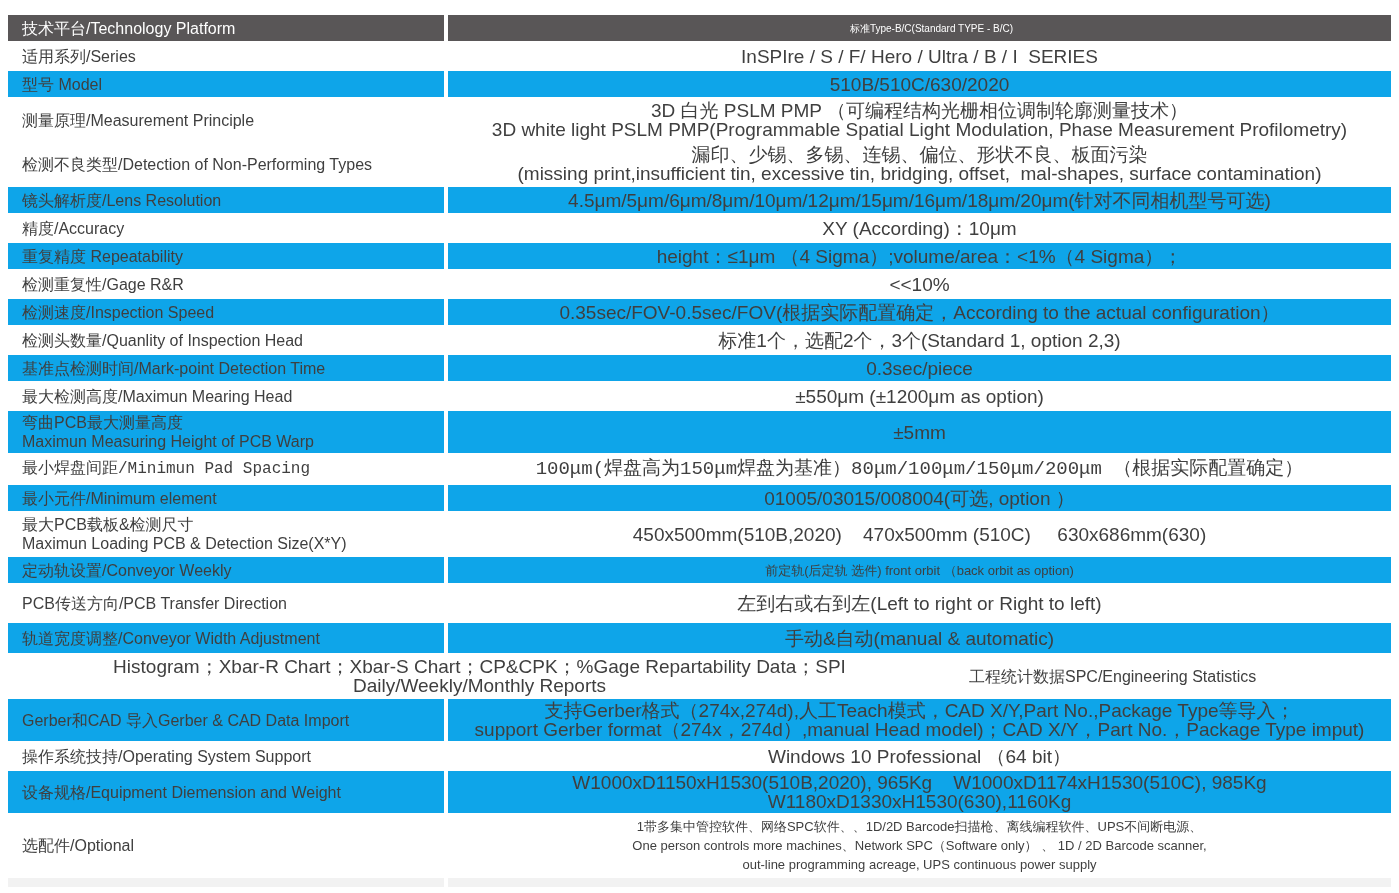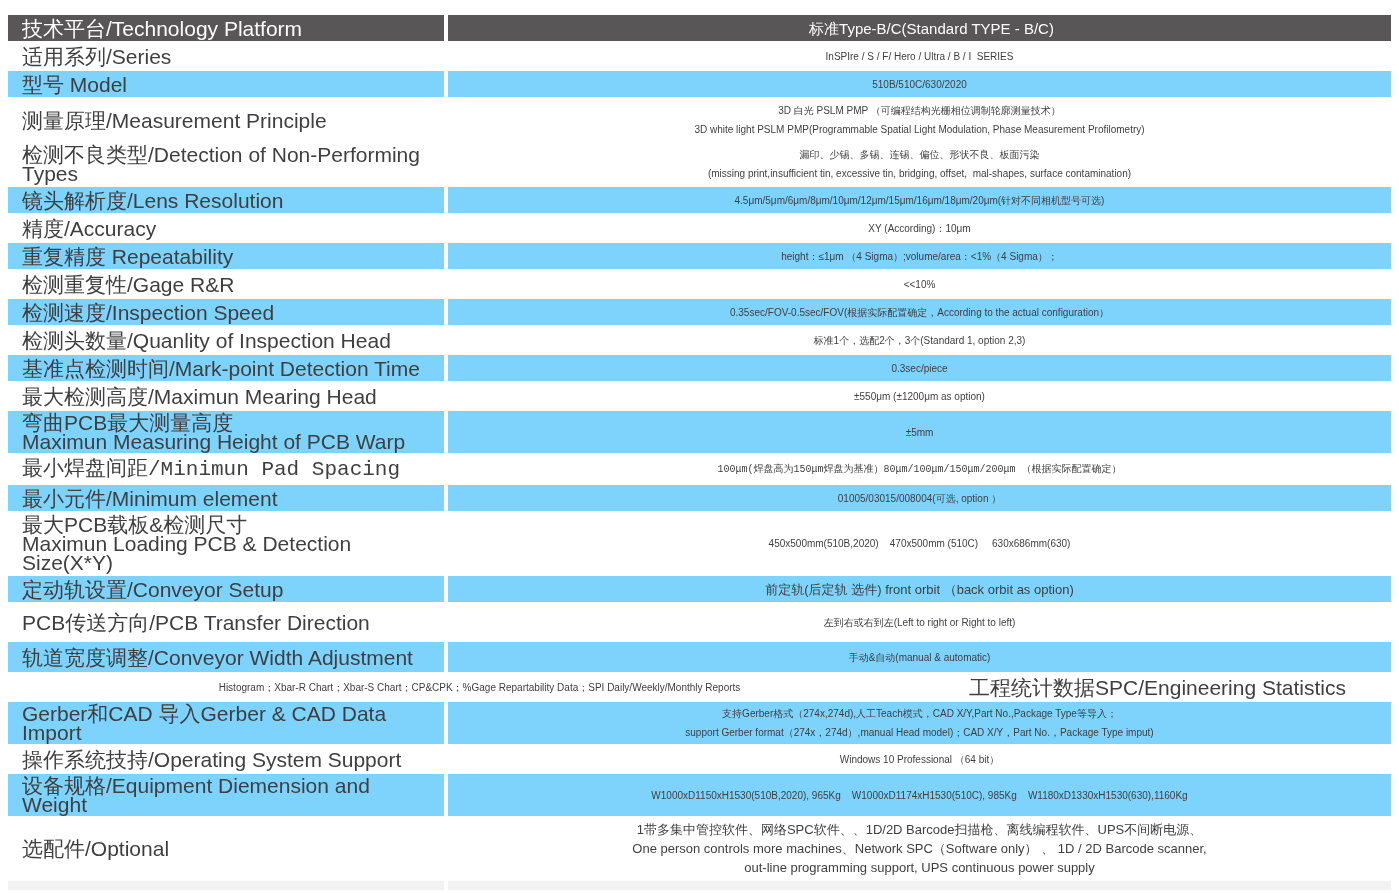--- a/index.html
+++ b/index.html
@@ -25,36 +25,36 @@
     display: flex;
     flex-direction: column;
     justify-content: center;
     box-sizing: border-box;
   }
   .cell > div { white-space: pre-wrap; }
   .label {
     width: 436px;
     padding: 2px 6px 2px 14px;
     text-align: left;
-    font-size: 21px;
+    font-size: 16px;
     line-height: 19px;
   }
   .value {
     flex: 1;
     padding: 2px 12px;
     text-align: center;
-    font-size: 10px;
+    font-size: 19px;
     line-height: 19px;
   }
   .header .cell {
     background: #595657;
     color: #fefefe;
   }
-  .header .value { font-size: 15px; padding-left: 36px; }
-  .stripe .cell { background: #7dd3fc; }
+  .header .value { font-size: 10px; padding-left: 36px; }
+  .stripe .cell { background: #0ea5e9; }
   
   #rows .row:nth-child(17) .value,
   #rows .row:nth-child(24) .value { font-size: 13px; }
   
   #rows .row:nth-child(18) { min-height: 36px; }
   #rows .row:nth-child(19) { min-height: 30px; }
   #rows .row:nth-child(14) { min-height: 28px; font-family: Liberation Mono, monospace; }
   
   .partial { height: 9px; min-height: 9px; overflow: hidden; }
   .partial .cell { background: #f2f2f2; }
@@ -199,21 +199,21 @@
         <div class="cell label">
           <div>最大PCB载板&amp;检测尺寸</div>
           <div>Maximun Loading PCB &amp; Detection Size(X*Y)</div>
         </div>
         <div class="cell value">
           <div>450x500mm(510B,2020)    470x500mm (510C)     630x686mm(630)</div>
         </div>
       </div>
       <div class="row stripe">
         <div class="cell label">
-          <div>定动轨设置/Conveyor Setup</div>
+          <div>定动轨设置/Conveyor Weekly</div>
         </div>
         <div class="cell value">
           <div>前定轨(后定轨 选件) front orbit （back orbit as option)</div>
         </div>
       </div>
       <div class="row">
         <div class="cell label">
           <div>PCB传送方向/PCB Transfer Direction</div>
         </div>
         <div class="cell value">
@@ -261,21 +261,21 @@
           <div>W1000xD1150xH1530(510B,2020), 965Kg    W1000xD1174xH1530(510C), 985Kg    W1180xD1330xH1530(630),1160Kg</div>
         </div>
       </div>
       <div class="row">
         <div class="cell label">
           <div>选配件/Optional</div>
         </div>
         <div class="cell value">
           <div>1带多集中管控软件、网络SPC软件、、1D/2D Barcode扫描枪、离线编程软件、UPS不间断电源、</div>
           <div>One person controls more machines、Network SPC（Software only） 、 1D / 2D Barcode scanner,</div>
-          <div>out-line programming support, UPS continuous power supply</div>
+          <div>out-line programming acreage, UPS continuous power supply</div>
         </div>
       </div>
     </div>
   <div class="row partial">
     <div class="cell label"></div>
     <div class="cell value"></div>
   </div>
 </div>
 
 </body></html>

